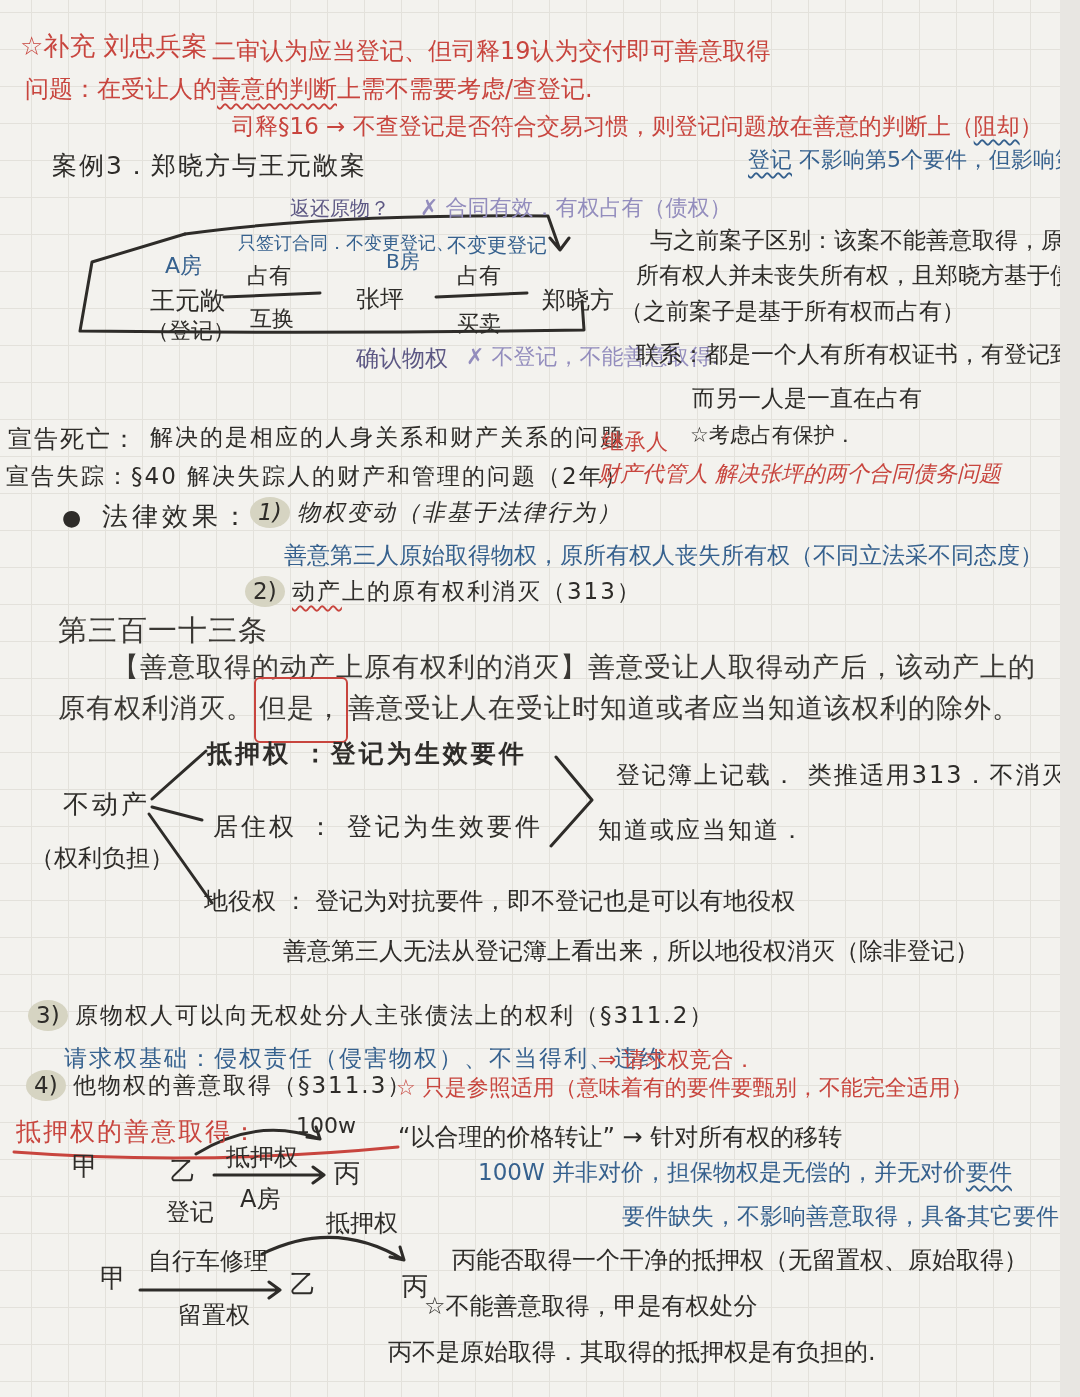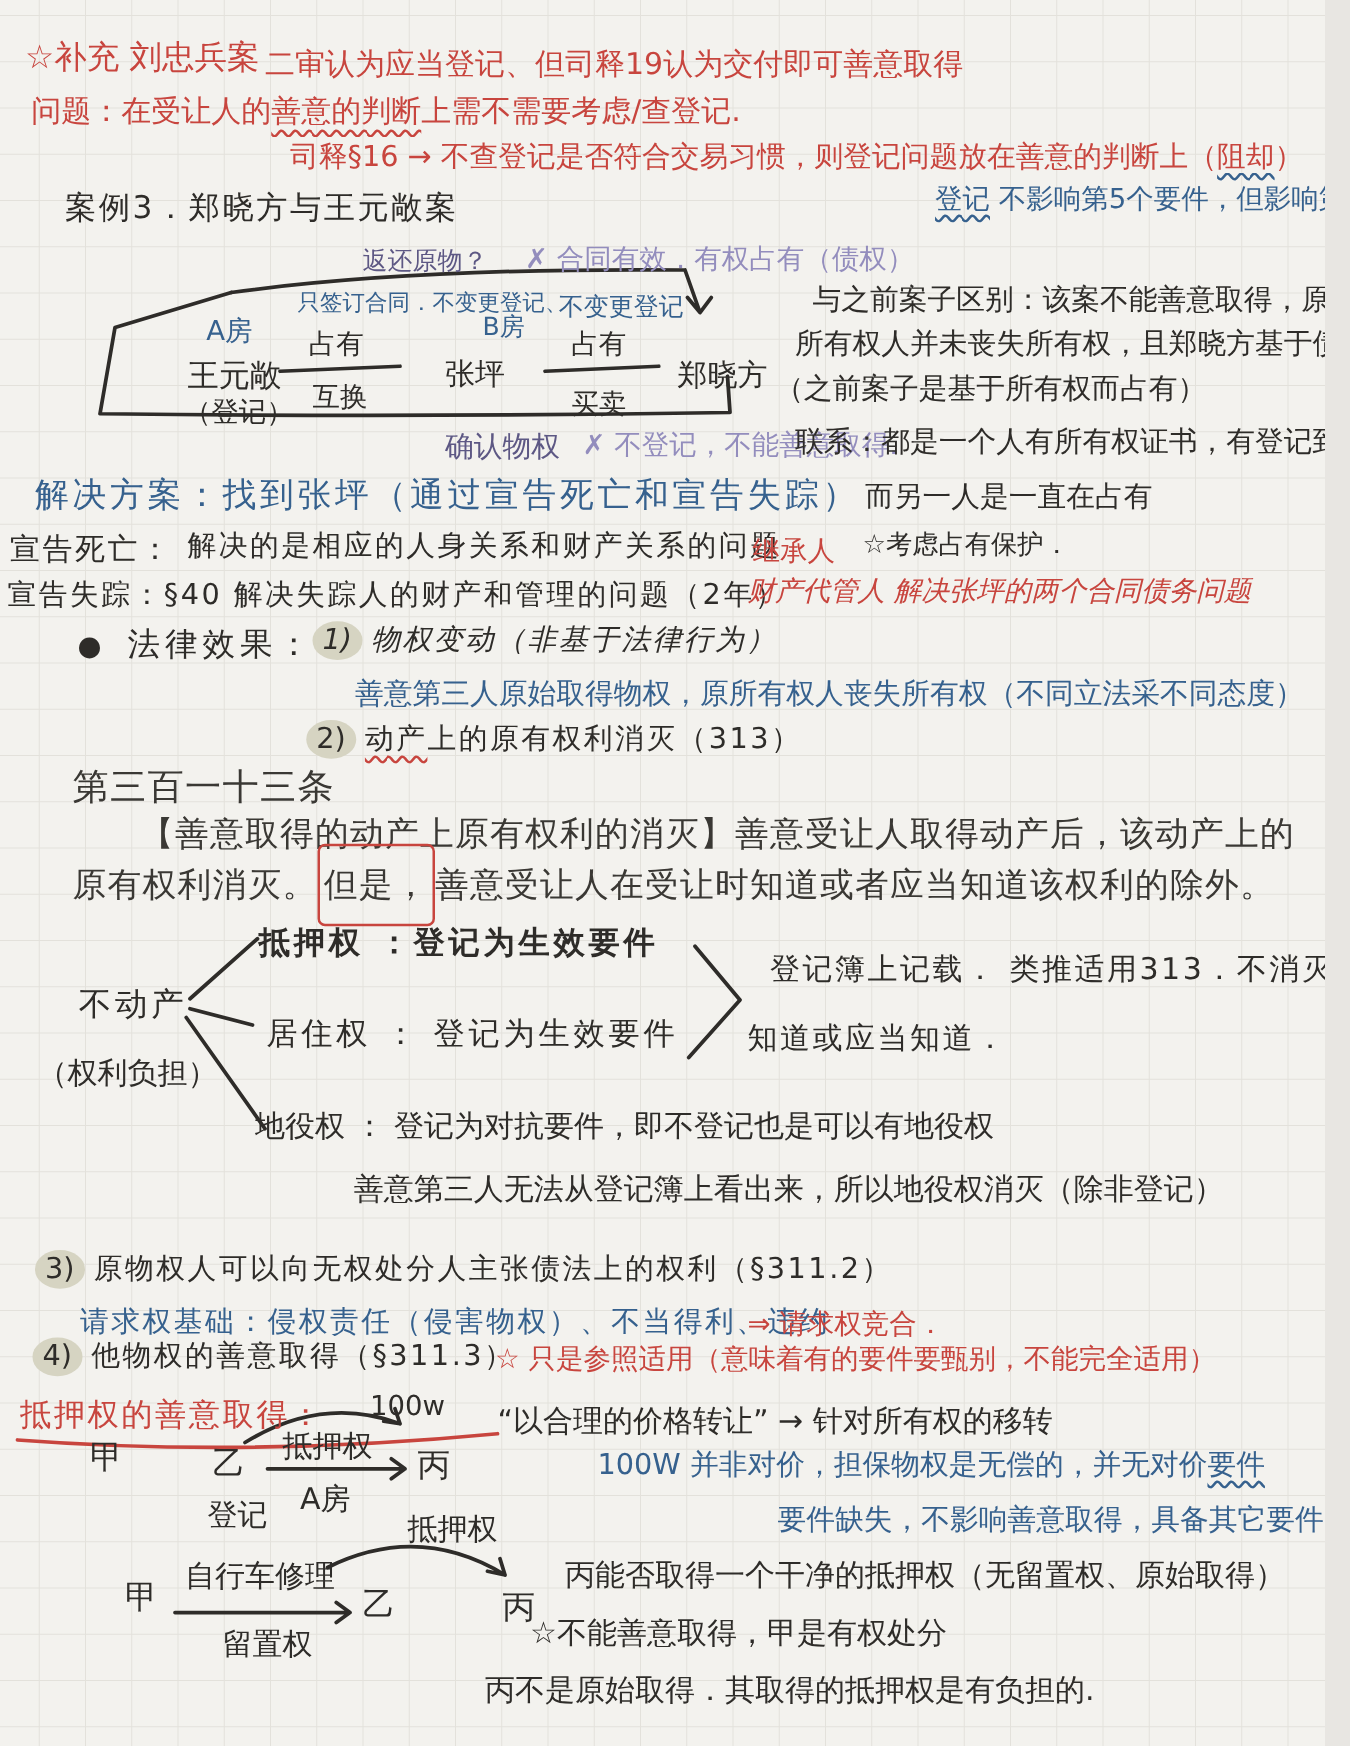--- a/index.html
+++ b/index.html
@@ -15,21 +15,21 @@
   }
   .t{position:absolute;white-space:nowrap;line-height:1.25;}
   .red{color:#c8453e;}
   .blue{color:#36618e;}
   .purple{color:#938dbd;}
   .dkpurple{color:#5d5884;}
   .black{color:#2e2c29;}
   .print{font-family:"Liberation Sans",sans-serif;color:#3a3834;font-weight:500;letter-spacing:1px;}
   .wavy-red{text-decoration:underline wavy #c8453e;text-decoration-thickness:2px;text-underline-offset:6px;}
   .wavy-blue{text-decoration:underline wavy #36618e;text-decoration-thickness:2px;text-underline-offset:5px;}
-  .boxed{border:2.5px solid #c8453e;border-radius:6px;padding:16px 3px;}
+  .boxed{border:2.5px solid #c8453e;border-radius:6px;padding:16px 3px;font-family:Liberation Mono, monospace;}
   .circ{background:#d6d4c2;border-radius:50%;padding:1px 8px;display:inline-block;}
   .strokes{position:absolute;left:0;top:0;}
   .ls2{letter-spacing:2px;} .ls3{letter-spacing:3px;} .ls4{letter-spacing:4px;}
 </style>
 </head>
 <body>
 
 <div id="page">
 
   <svg class="strokes" width="1080" height="1397" viewBox="0 0 1080 1397">
@@ -96,21 +96,20 @@
 
   <div class="t dkpurple" style="left:356px;top:344px;font-size:23px;">确认物权</div>
   <div class="t purple" style="left:466px;top:343px;font-size:22px;">✗ 不登记，不能善意取得.</div>
 
   <div class="t black" style="left:650px;top:226px;font-size:23px;">与之前案子区别：该案不能善意取得，原</div>
   <div class="t black" style="left:636px;top:261px;font-size:23px;">所有权人并未丧失所有权，且郑晓方基于债权有权占有</div>
   <div class="t black" style="left:620px;top:297px;font-size:23px;">（之前案子是基于所有权而占有）</div>
   <div class="t black" style="left:636px;top:340px;font-size:23px;">联系：都是一个人有所有权证书，有登记到名下</div>
   <div class="t black" style="left:692px;top:384px;font-size:23px;">而另一人是一直在占有</div>
 
-  <div class="t blue ls3" style="left:28px;top:380px;font-size:27px;">解决方案：找到张坪（通过宣告死亡和宣告失踪）</div>
 
   <div class="t black ls2" style="left:8px;top:424px;font-size:24px;">宣告死亡：</div>
   <div class="t black ls2" style="left:150px;top:423px;font-size:23px;">解决的是相应的人身关系和财产关系的问题</div>
   <div class="t red" style="left:602px;top:428px;font-size:22px;">继承人</div>
   <div class="t black" style="left:690px;top:422px;font-size:21px;">☆考虑占有保护．</div>
 
   <div class="t black ls2" style="left:6px;top:462px;font-size:23px;">宣告失踪：§40  解决失踪人的财产和管理的问题（2年）</div>
   <div class="t red" style="left:598px;top:460px;font-size:22px;font-style:italic;">财产代管人  解决张坪的两个合同债务问题</div>
 
   <div class="t black" style="left:62px;top:504px;font-size:22px;">●</div>

